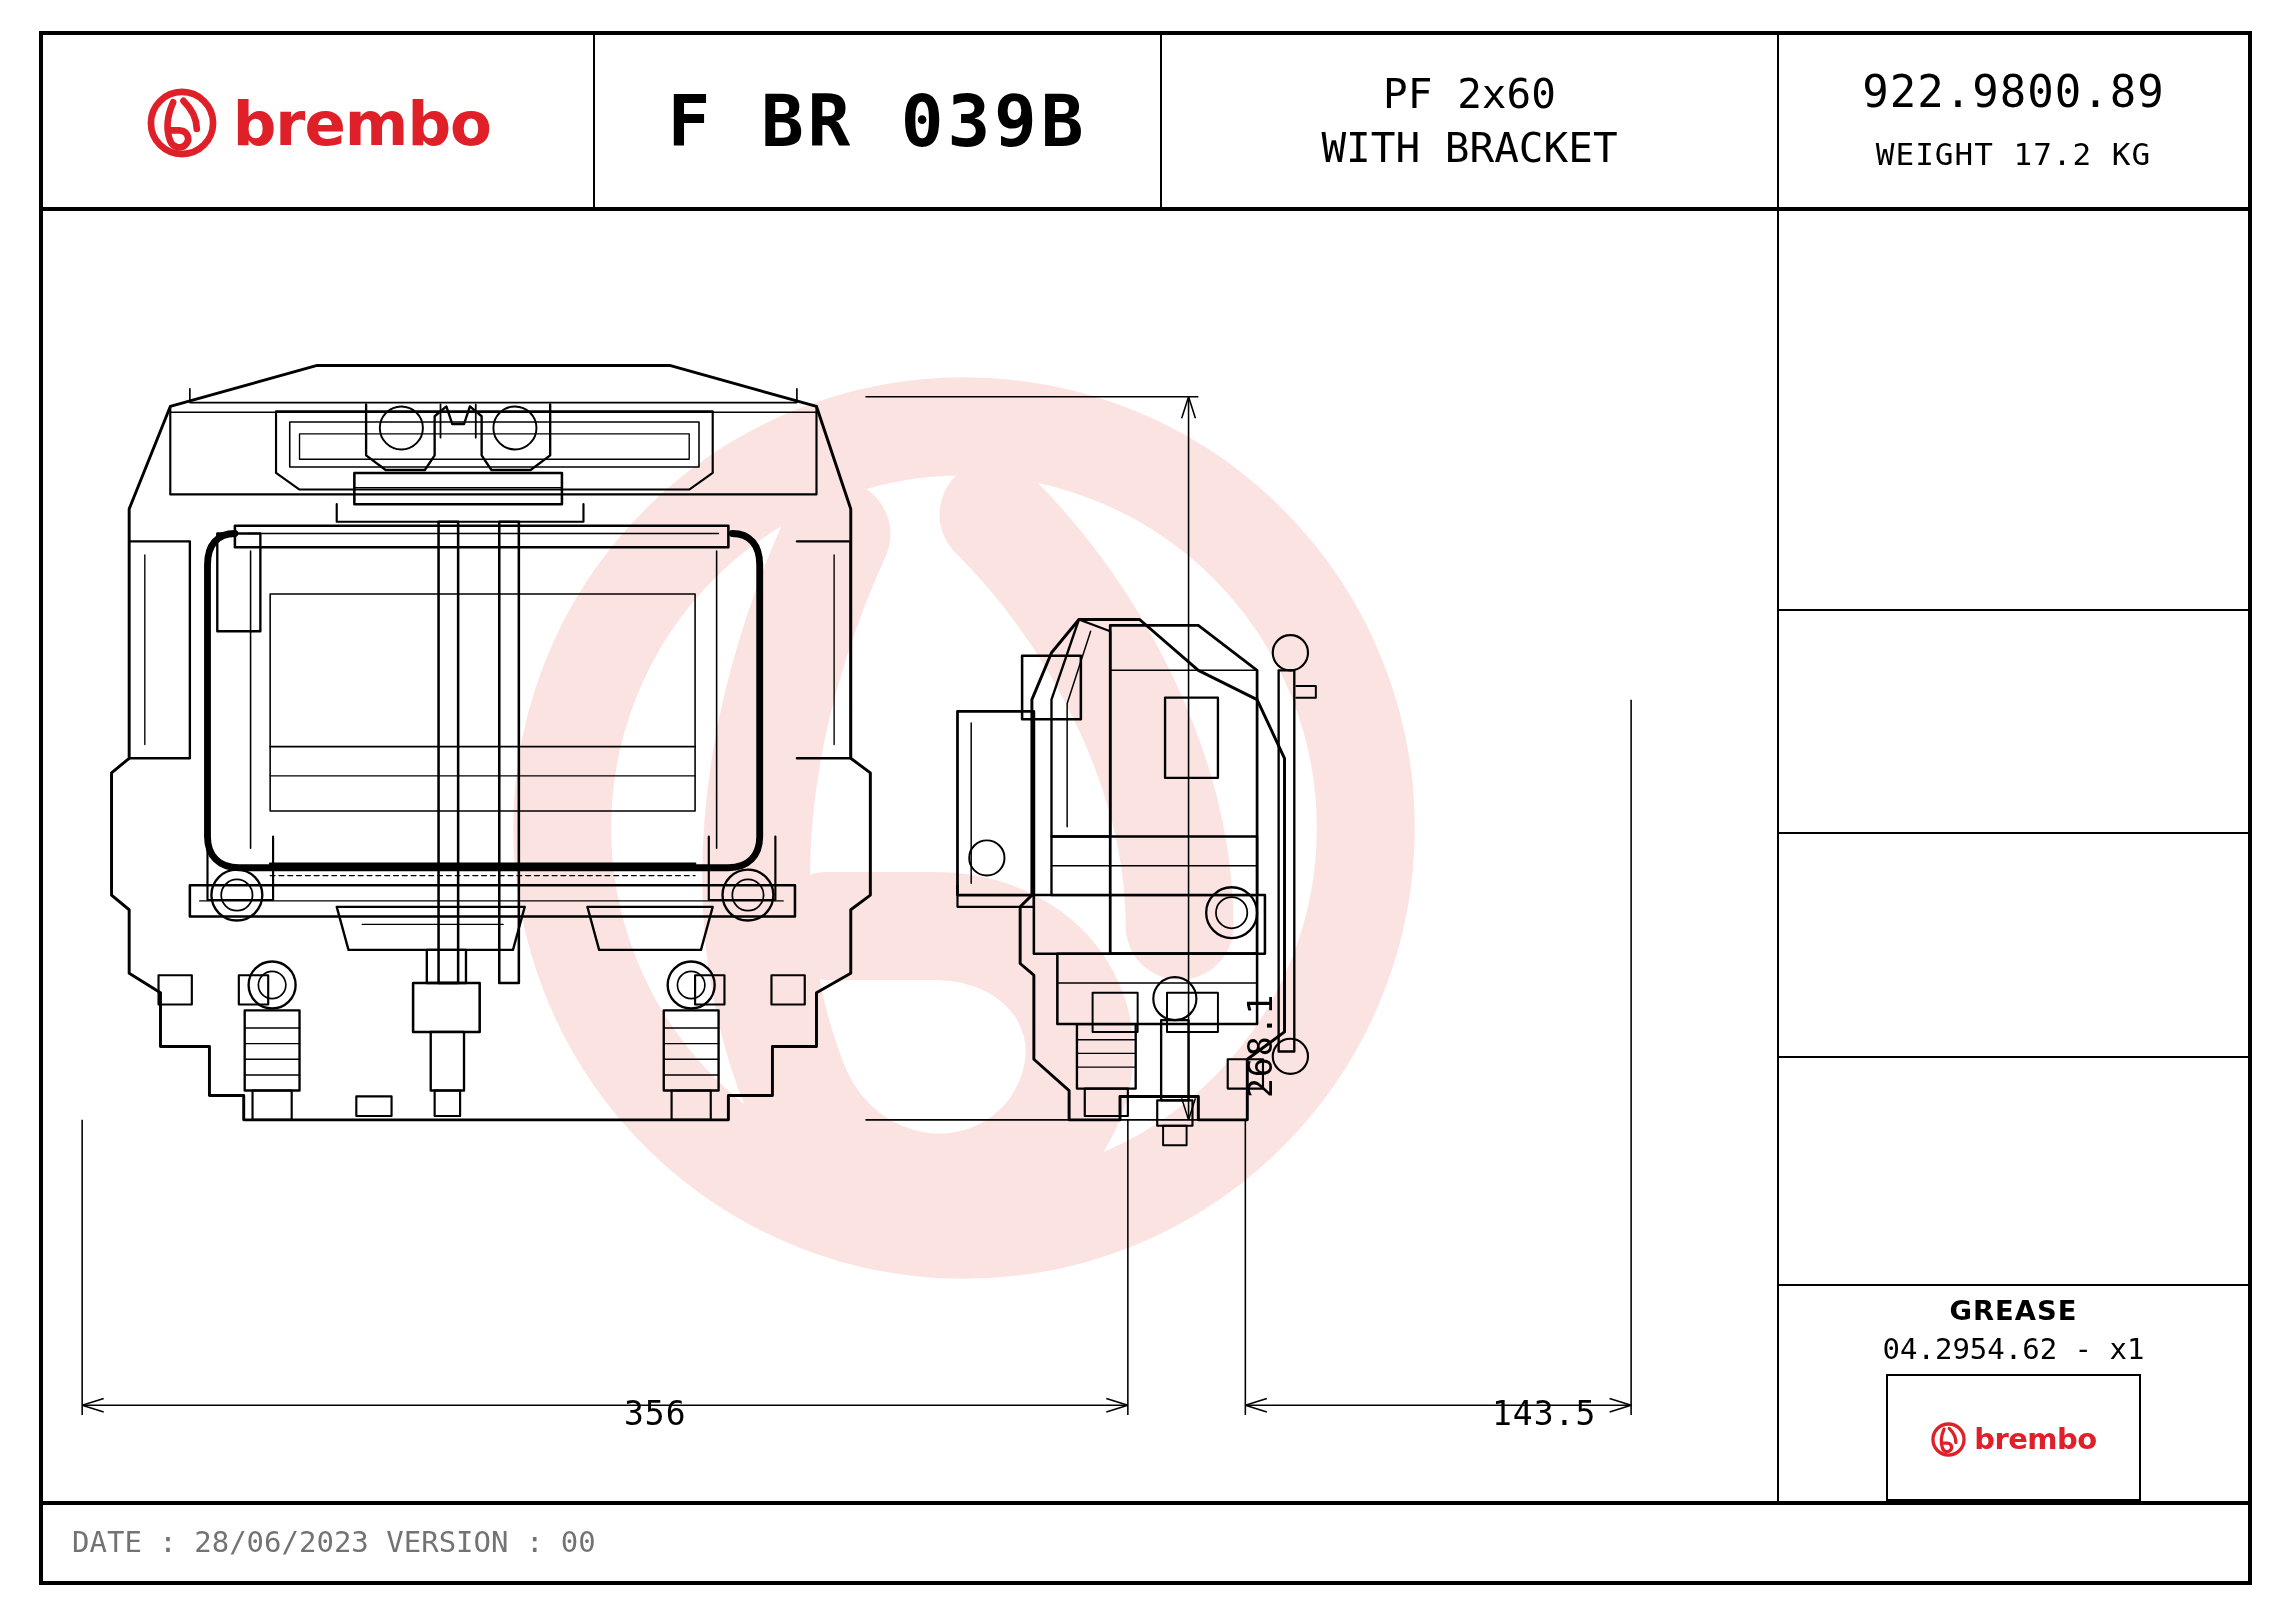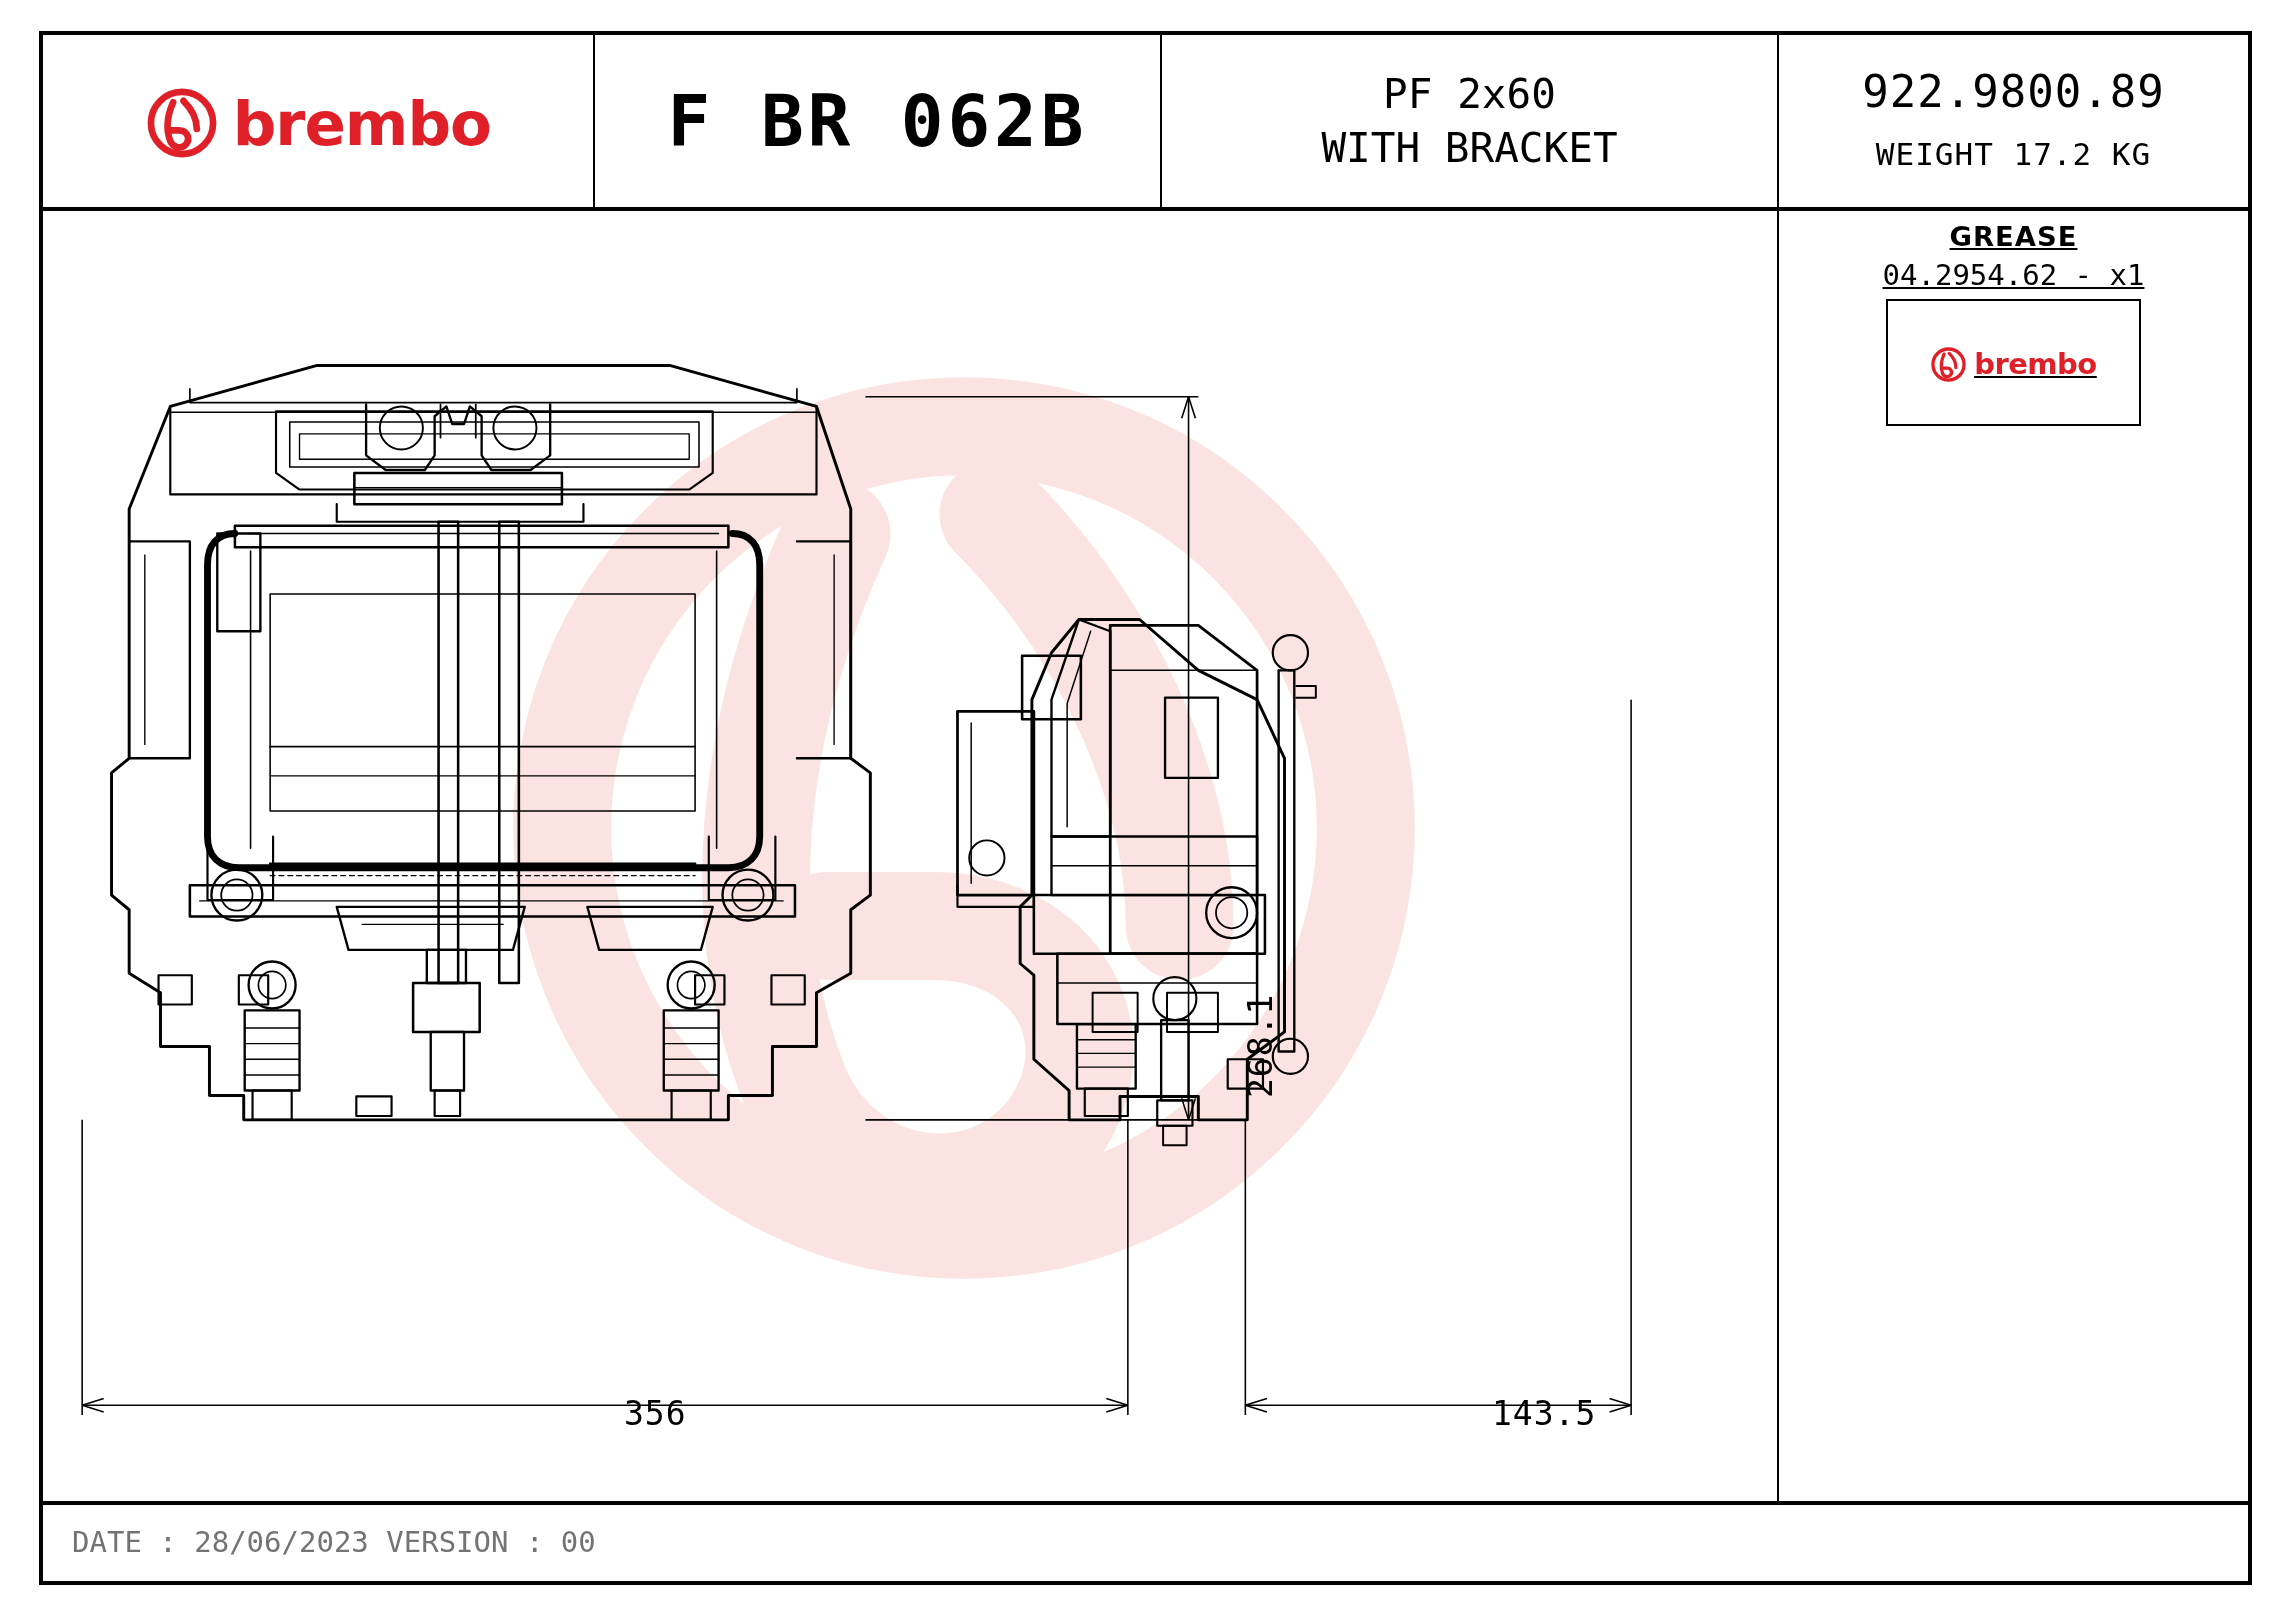--- a/index.html
+++ b/index.html
@@ -99,23 +99,22 @@
     position:relative;
     width:1736px;
     height:100%;
     border-right:2.9px solid #000;
     box-sizing:border-box;
     overflow:hidden;
     background:#fff;
   }
   .rightcol{
     flex:1;height:100%;
-    display:flex;flex-direction:row;
-    box-sizing:border-box;
-    text-decoration:underline;
+    display:flex;flex-direction:column;
+    box-sizing:border-box;
   }
   .rcell{
     box-sizing:border-box;
     border-bottom:2.9px solid #000;
     position:relative;
   }
   .rcell.r1{height:196px;border-bottom:none;}
   .rcell.r2{height:260px;}
   .rcell.r3{height:255px;}
   .rcell.r4{height:255px;}
@@ -202,21 +201,21 @@
               <circle cx="50" cy="50" r="42"></circle>
             </g>
             <path d="M38 22 C30 40 28 58 34 74 C38 84 50 86 56 78 C62 70 56 60 46 60 L36 60" fill="none" stroke="#e02029" stroke-width="9" stroke-linecap="round"></path>
             <path d="M52 20 C62 30 70 44 70 58" fill="none" stroke="#e02029" stroke-width="9" stroke-linecap="round"></path>
           </svg>
           <span class="brembo-word">brembo</span>
         </div>
       </div>
 
       <div class="hcell code">
-        <span class="code-txt">F BR 062B</span>
+        <span class="code-txt">F BR 039B</span>
       </div>
 
       <div class="hcell desc">
         <span class="desc-line">PF 2x60</span>
         <span class="desc-line">WITH BRACKET</span>
       </div>
 
       <div class="hcell pn">
         <span class="pn-txt">922.9800.89</span>
         <span class="pn-weight">WEIGHT 17.2 KG</span>

